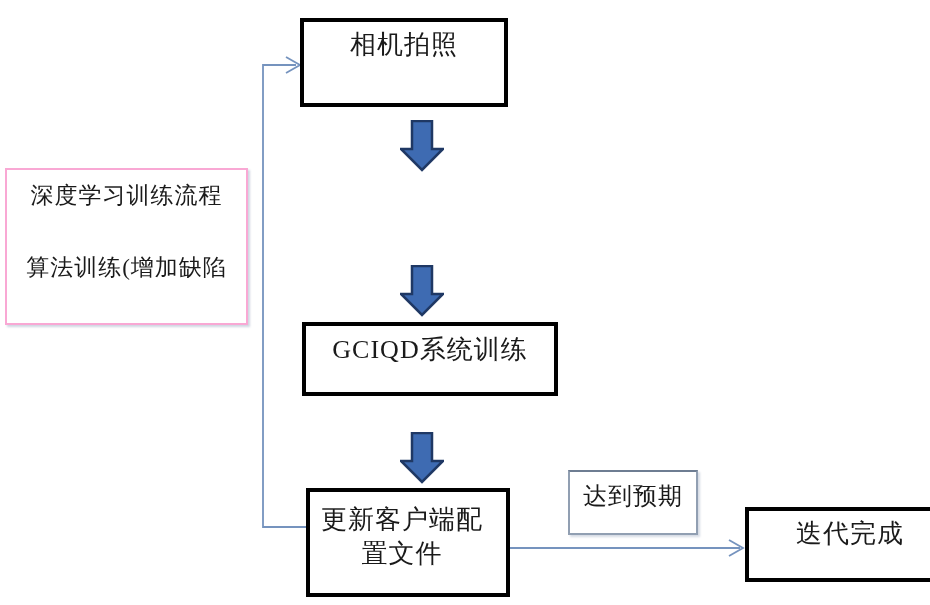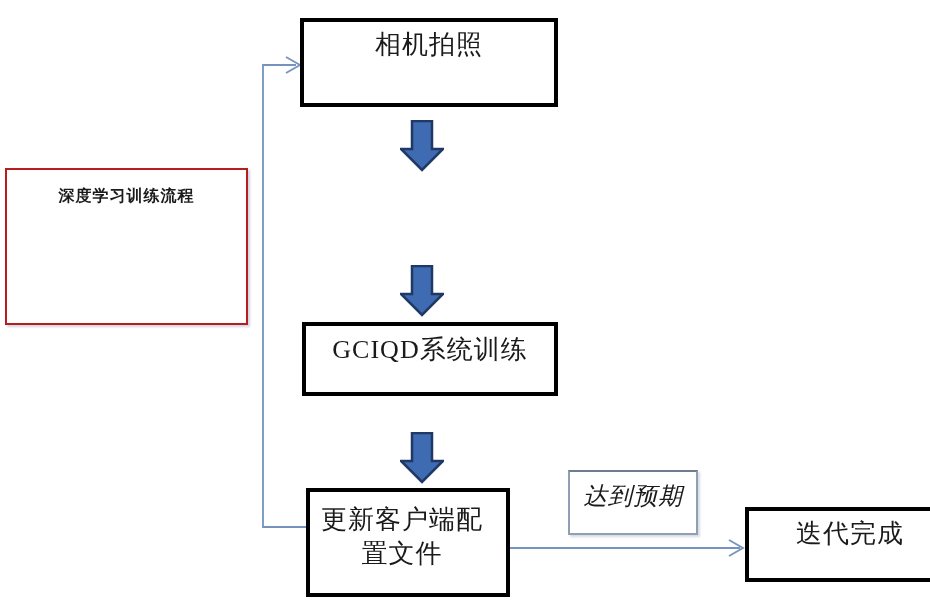--- a/index.html
+++ b/index.html
@@ -25,42 +25,41 @@
     text-align: center;
     color: #1a1a1a;
   }
   .thick {
     border: 4px solid #000000;
     font-size: 26px;
     line-height: 34px;
     letter-spacing: 1px;
   }
   .thin-blue {
-    border: 2px solid #b91c1c;
+    border: 2px solid #f9a8d4;
     box-shadow: 2px 2px 2px rgba(150,165,190,0.45);
-    font-size: 16px;
+    font-size: 23px;
     line-height: 36px;
     letter-spacing: 1px;
-    font-weight: bold;
   }
   .thin-gray {
     border: 2px solid #919fb2;
     border-top-color: #6e7d92;
     box-shadow: 2px 2px 2px rgba(150,165,190,0.40);
     font-size: 24px;
     line-height: 30px;
     letter-spacing: 1px;
   }
-  #node-camera        { left: 300px; top: 18px;  width: 258px; height: 89px;  padding-top: 6px; }
+  #node-camera        { left: 300px; top: 18px;  width: 208px; height: 89px;  padding-top: 6px; }
   #node-mark-defects  { left: 301px; top: 168px; width: 257px; height: 88px;  padding-top: 8px; }
   #node-system-train  { left: 302px; top: 322px; width: 256px; height: 74px;  padding-top: 7px; }
   #node-update-config { left: 306px; top: 488px; width: 204px; height: 109px; padding-top: 11px; padding-left: 2px; padding-right: 14px; }
   #node-done          { left: 745px; top: 507px; width: 210px; height: 75px;  padding-top: 6px; align-items: center; }
   #node-side-note     { left: 5px;   top: 168px; width: 243px; height: 157px; padding-top: 8px; }
-  #node-expectation   { left: 568px; top: 470px; width: 130px; height: 65px;  padding-top: 9px; font-style: italic; }
+  #node-expectation   { left: 568px; top: 470px; width: 130px; height: 65px;  padding-top: 9px; }
 
   .block-arrow {
     position: absolute;
     width: 44px;
     height: 52px;
   }
   #block-arrow-1 { left: 400px; top: 120px; }
   #block-arrow-2 { left: 400px; top: 265px; }
   #block-arrow-3 { left: 400px; top: 432px; }
 
@@ -110,20 +109,21 @@
     <polygon points="12,1 32,1 32,29 43,29 22,50 1,29 12,29" stroke-width="2.5" fill="#3E6BB2" stroke="#1F3864"></polygon>
   </svg>
 
   <div class="node thick" id="node-update-config">
     <span>更新客户端配置文件</span>
   </div>
 
   <div class="node thin-blue" id="node-side-note">
     <span>深度学习训练流程</span>
     <span class="spacer-line"></span>
+    <span>算法训练(增加缺陷</span>
   </div>
 
   <div class="node thin-gray" id="node-expectation">
     <span>达到预期</span>
   </div>
 
   <div class="node thick" id="node-done">
     <span>迭代完成</span>
   </div>
 

